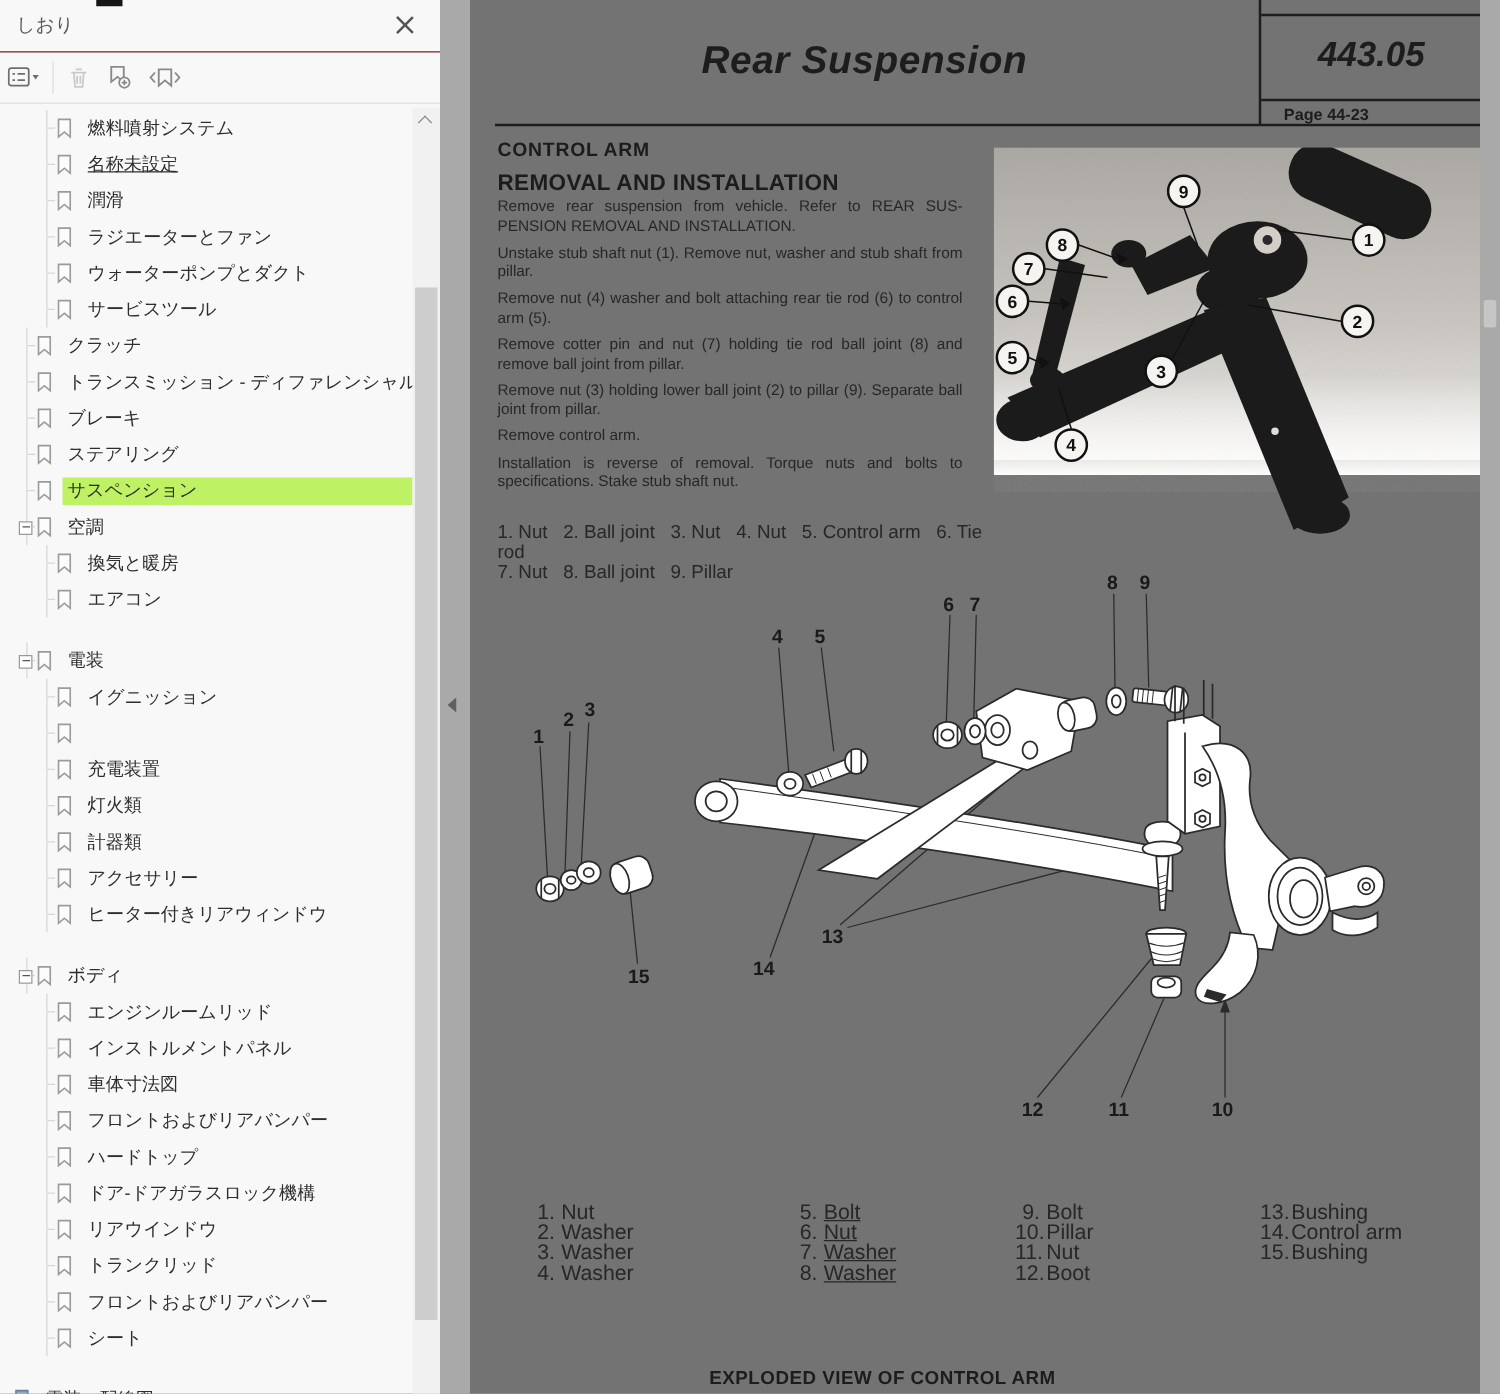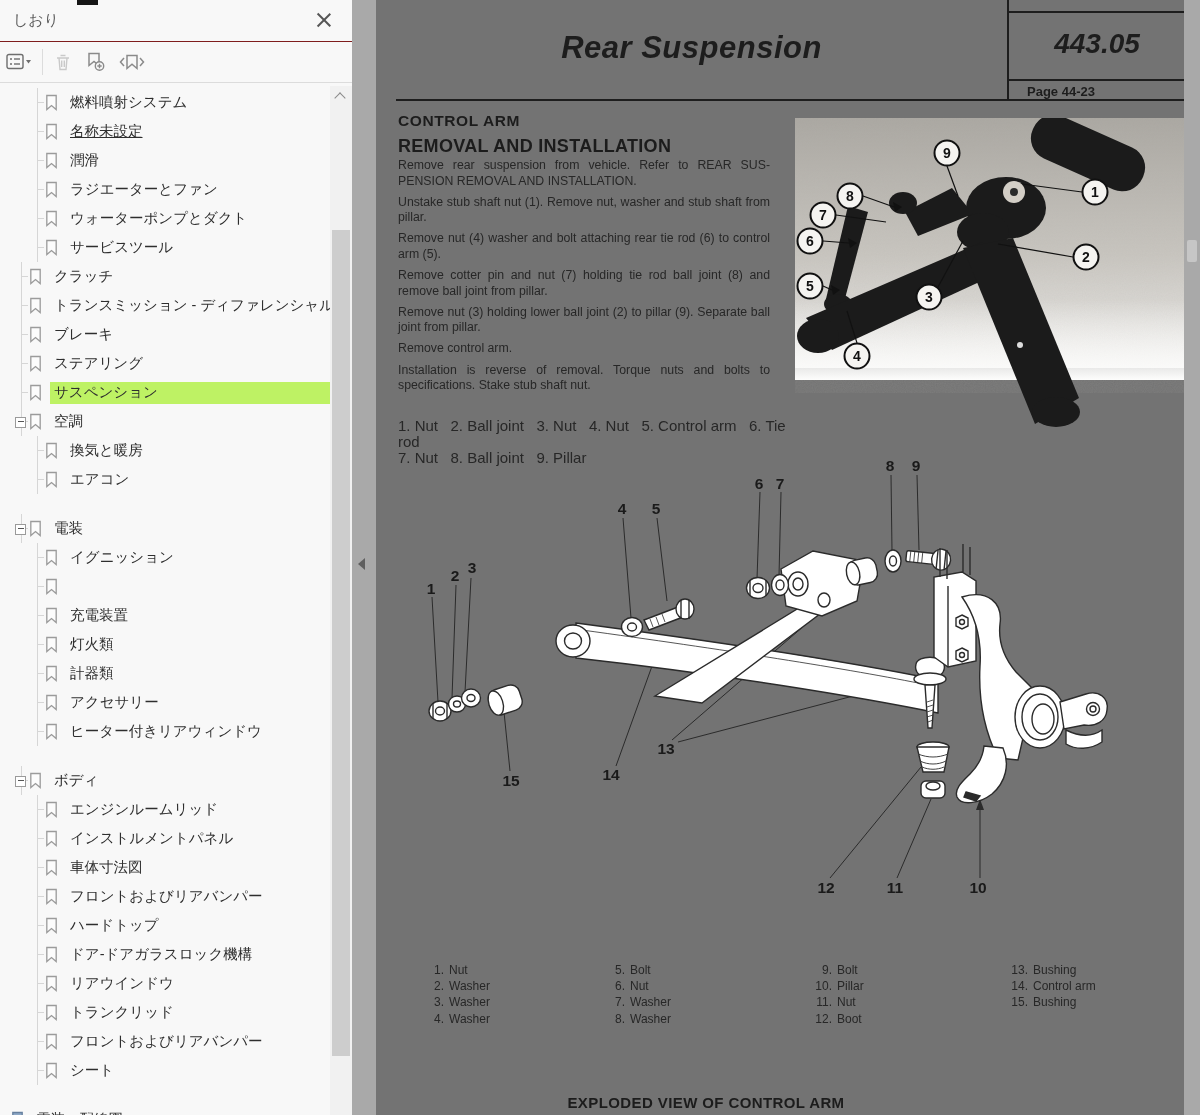--- a/index.html
+++ b/index.html
@@ -49,23 +49,23 @@
   #hdr-l2{position:absolute;left:633px;top:79px;width:176px;height:2px;background:#1d1d1d;}
   #hdr-page{position:absolute;left:620px;top:84px;width:130px;text-align:center;font-size:13px;font-weight:bold;color:#1d1d1d;}
   #hdr-rule{position:absolute;left:20px;top:99px;width:789px;height:2px;background:#1d1d1d;}
   #art-head{position:absolute;left:22px;top:112px;font-size:15.5px;font-weight:bold;letter-spacing:0.6px;color:#1c1c1c;}
   #art-sub{position:absolute;left:22px;top:136px;font-size:18px;font-weight:bold;letter-spacing:0.3px;color:#1c1c1c;}
   #art-body{position:absolute;left:22px;top:158px;width:372px;}
   #art-body p{margin:0 0 5.5px 0;font-size:12.3px;line-height:15.6px;text-align:justify;color:#272727;}
   #photo-cap{position:absolute;left:22px;top:418px;width:390px;font-size:15px;line-height:16px;color:#272727;white-space:pre-wrap;}
   #photo-svg{position:absolute;left:419px;top:118px;}
   #diagram-svg{position:absolute;left:0;top:440px;}
-  .pl-col{position:absolute;top:962px;font-size:12px;line-height:16.2px;color:#272727;}
+  .pl-col{position:absolute;top:962px;font-size:17px;line-height:16.2px;color:#272727;}
   .pl-col .num{display:inline-block;width:20px;text-align:right;margin-right:5px;}
-  #pl-1{left:48px;} #pl-2{left:229px;} #pl-3{left:436px;} #pl-4{left:632px;}
+  #pl-1{left:48px;} #pl-2{left:258px;text-decoration:underline;} #pl-3{left:436px;} #pl-4{left:632px;}
   #fig-cap{position:absolute;left:0;top:1094px;width:660px;text-align:center;font-size:15px;font-weight:bold;letter-spacing:0.4px;color:#1c1c1c;}
   
   #gutter-r{position:absolute;right:0;top:0;width:16px;height:1115px;background:#a9a9a9;}
   #r-thumb{position:absolute;right:3px;top:240px;width:10px;height:22px;background:#c6c6c6;border-radius:2px;}
 </style>
 </head>
 <body>
 
 <div id="sidebar">
   <div id="sb-header">

